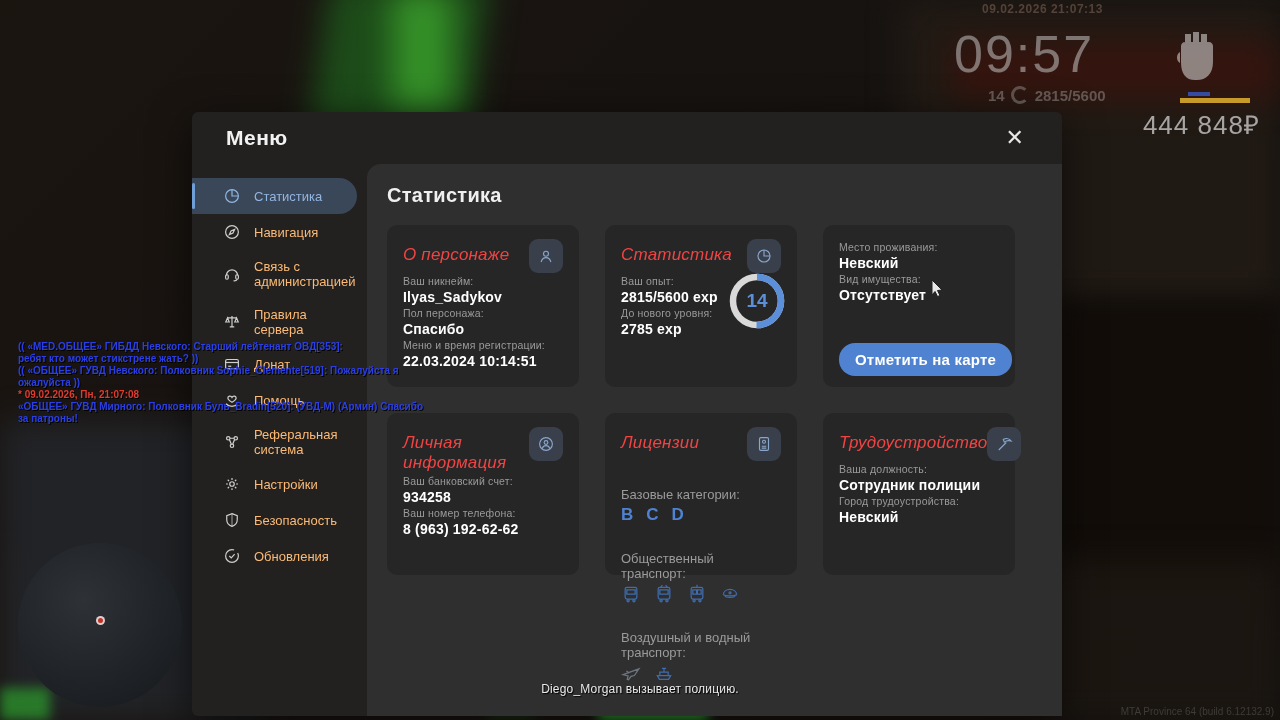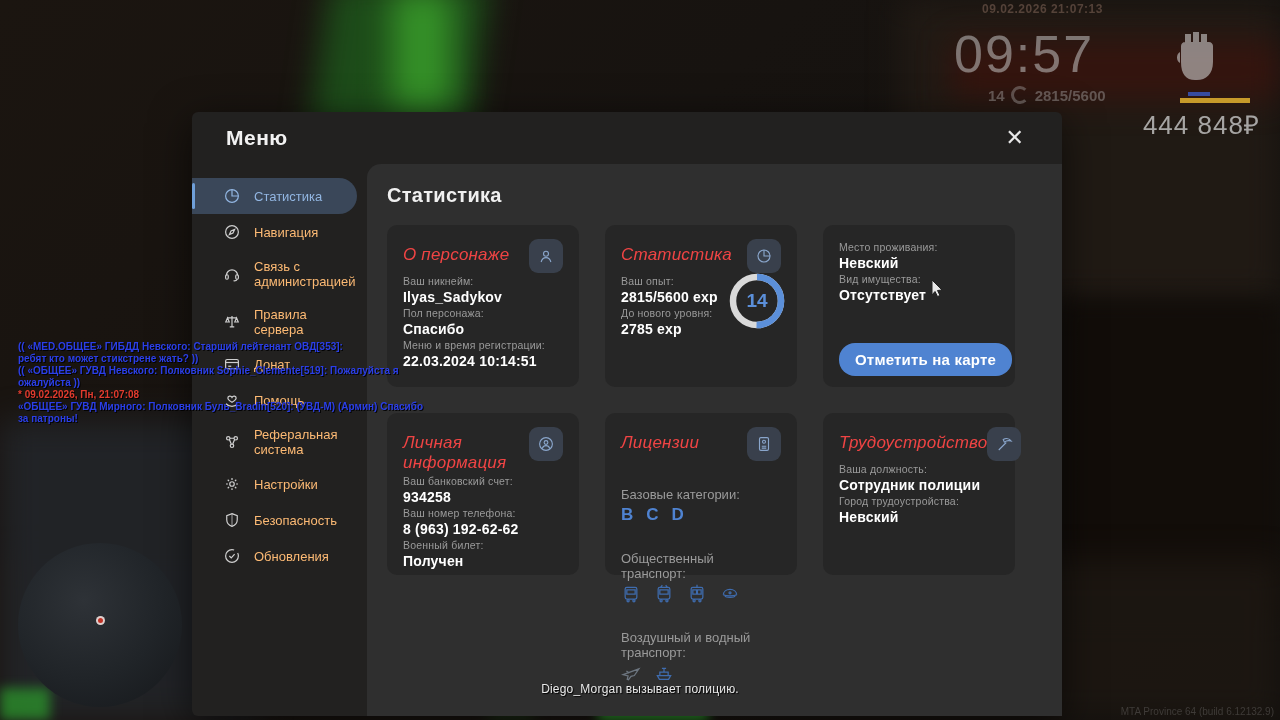--- a/index.html
+++ b/index.html
@@ -305,24 +305,20 @@
             </div>
           </div>
           <div class="field">
             <div class="f-label">Ваш банковский счет:</div>
             <div class="f-value">934258</div>
           </div>
           <div class="field">
             <div class="f-label">Ваш номер телефона:</div>
             <div class="f-value">8 (963) 192-62-62</div>
           </div>
-          <div class="field">
-            <div class="f-label">Военный билет:</div>
-            <div class="f-value">Получен</div>
-          </div>
         </div>
 
         <div class="card">
           <div class="card-title-row">
             <div class="card-title">Лицензии</div>
             <div class="card-badge">
               <svg viewBox="0 0 24 24">
                   <rect x="6" y="3.5" width="12" height="17" rx="1.8"></rect>
                   <circle cx="12" cy="9" r="2"></circle>
                   <path d="M9 15h6M9 17.5h6"></path>

